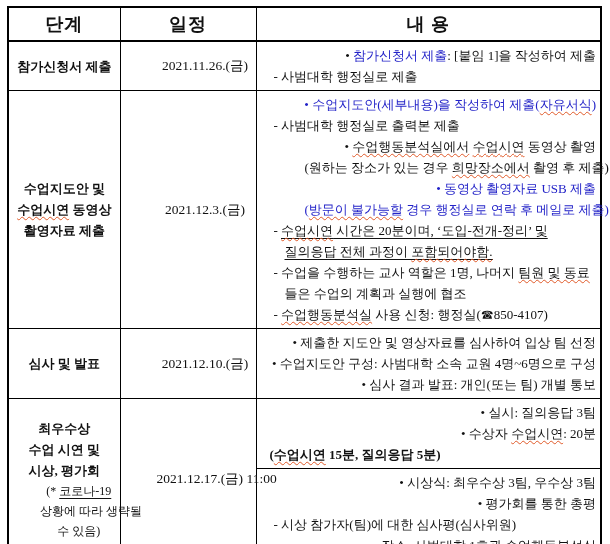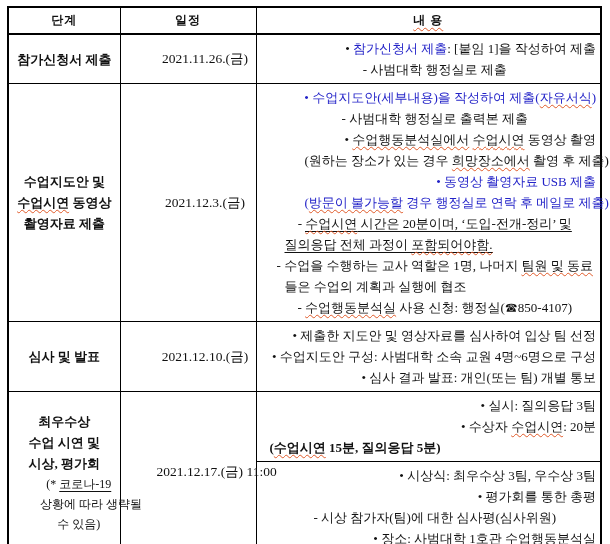--- a/index.html
+++ b/index.html
@@ -14,21 +14,21 @@
     border-collapse:collapse;
     width:595px;
     table-layout:fixed;
     border:2px solid #000;
   }
   col.c-stage{width:112px;}
   col.c-date{width:136px;}
   th{
     border:1px solid #000;
     border-bottom:2px solid #000;
-    font-size:12px;
+    font-size:18px;
     font-weight:bold;
     padding:4px 2px;
     text-align:center;
     letter-spacing:1px;
   }
   td{
     border:1px solid #000;
     vertical-align:middle;
     padding:3px 2px;
   }
@@ -44,40 +44,39 @@
     padding-left:36px;
   }
   td.content{
     font-size:13px;
     padding:3px 4px;
   }
   .line{line-height:21px; white-space:nowrap;}
   td.stage .line{line-height:21px;}
   td.stage .line.small{font-weight:normal;font-size:12px;line-height:20px;margin-left:29px;}
   .l-bullet{padding-left:3px;text-align:right;}
-  .l-dash{padding-left:13px;text-align:center;}
+  .l-dash{padding-left:13px;}
   .l-dash2{padding-left:24px;}
   .l-paren{padding-left:1px;margin-left:43px;}
   .l-paren2{padding-left:9px;font-weight:bold;}
   .c-blue{color:#2323c8;}
   .u{text-decoration:underline;text-decoration-thickness:1px;text-underline-offset:3px;}
   .w{
     text-decoration:underline;
     text-decoration-style:wavy;
     text-decoration-color:#e05a2a;
     text-decoration-thickness:1px;
     text-underline-offset:2px;
   }
   .u.w{
     text-decoration:underline wavy #e05a2a 1px;
     border-bottom:1px solid #111;
     text-underline-offset:2px;
   }
   .wavy-head{
-    text-decoration:underline;
     text-decoration-style:wavy;
     text-decoration-color:#e05a2a;
     text-decoration-thickness:1px;
     text-underline-offset:3px;
   }
 </style>
 </head>
 <body>
 
 <div class="wrap">

